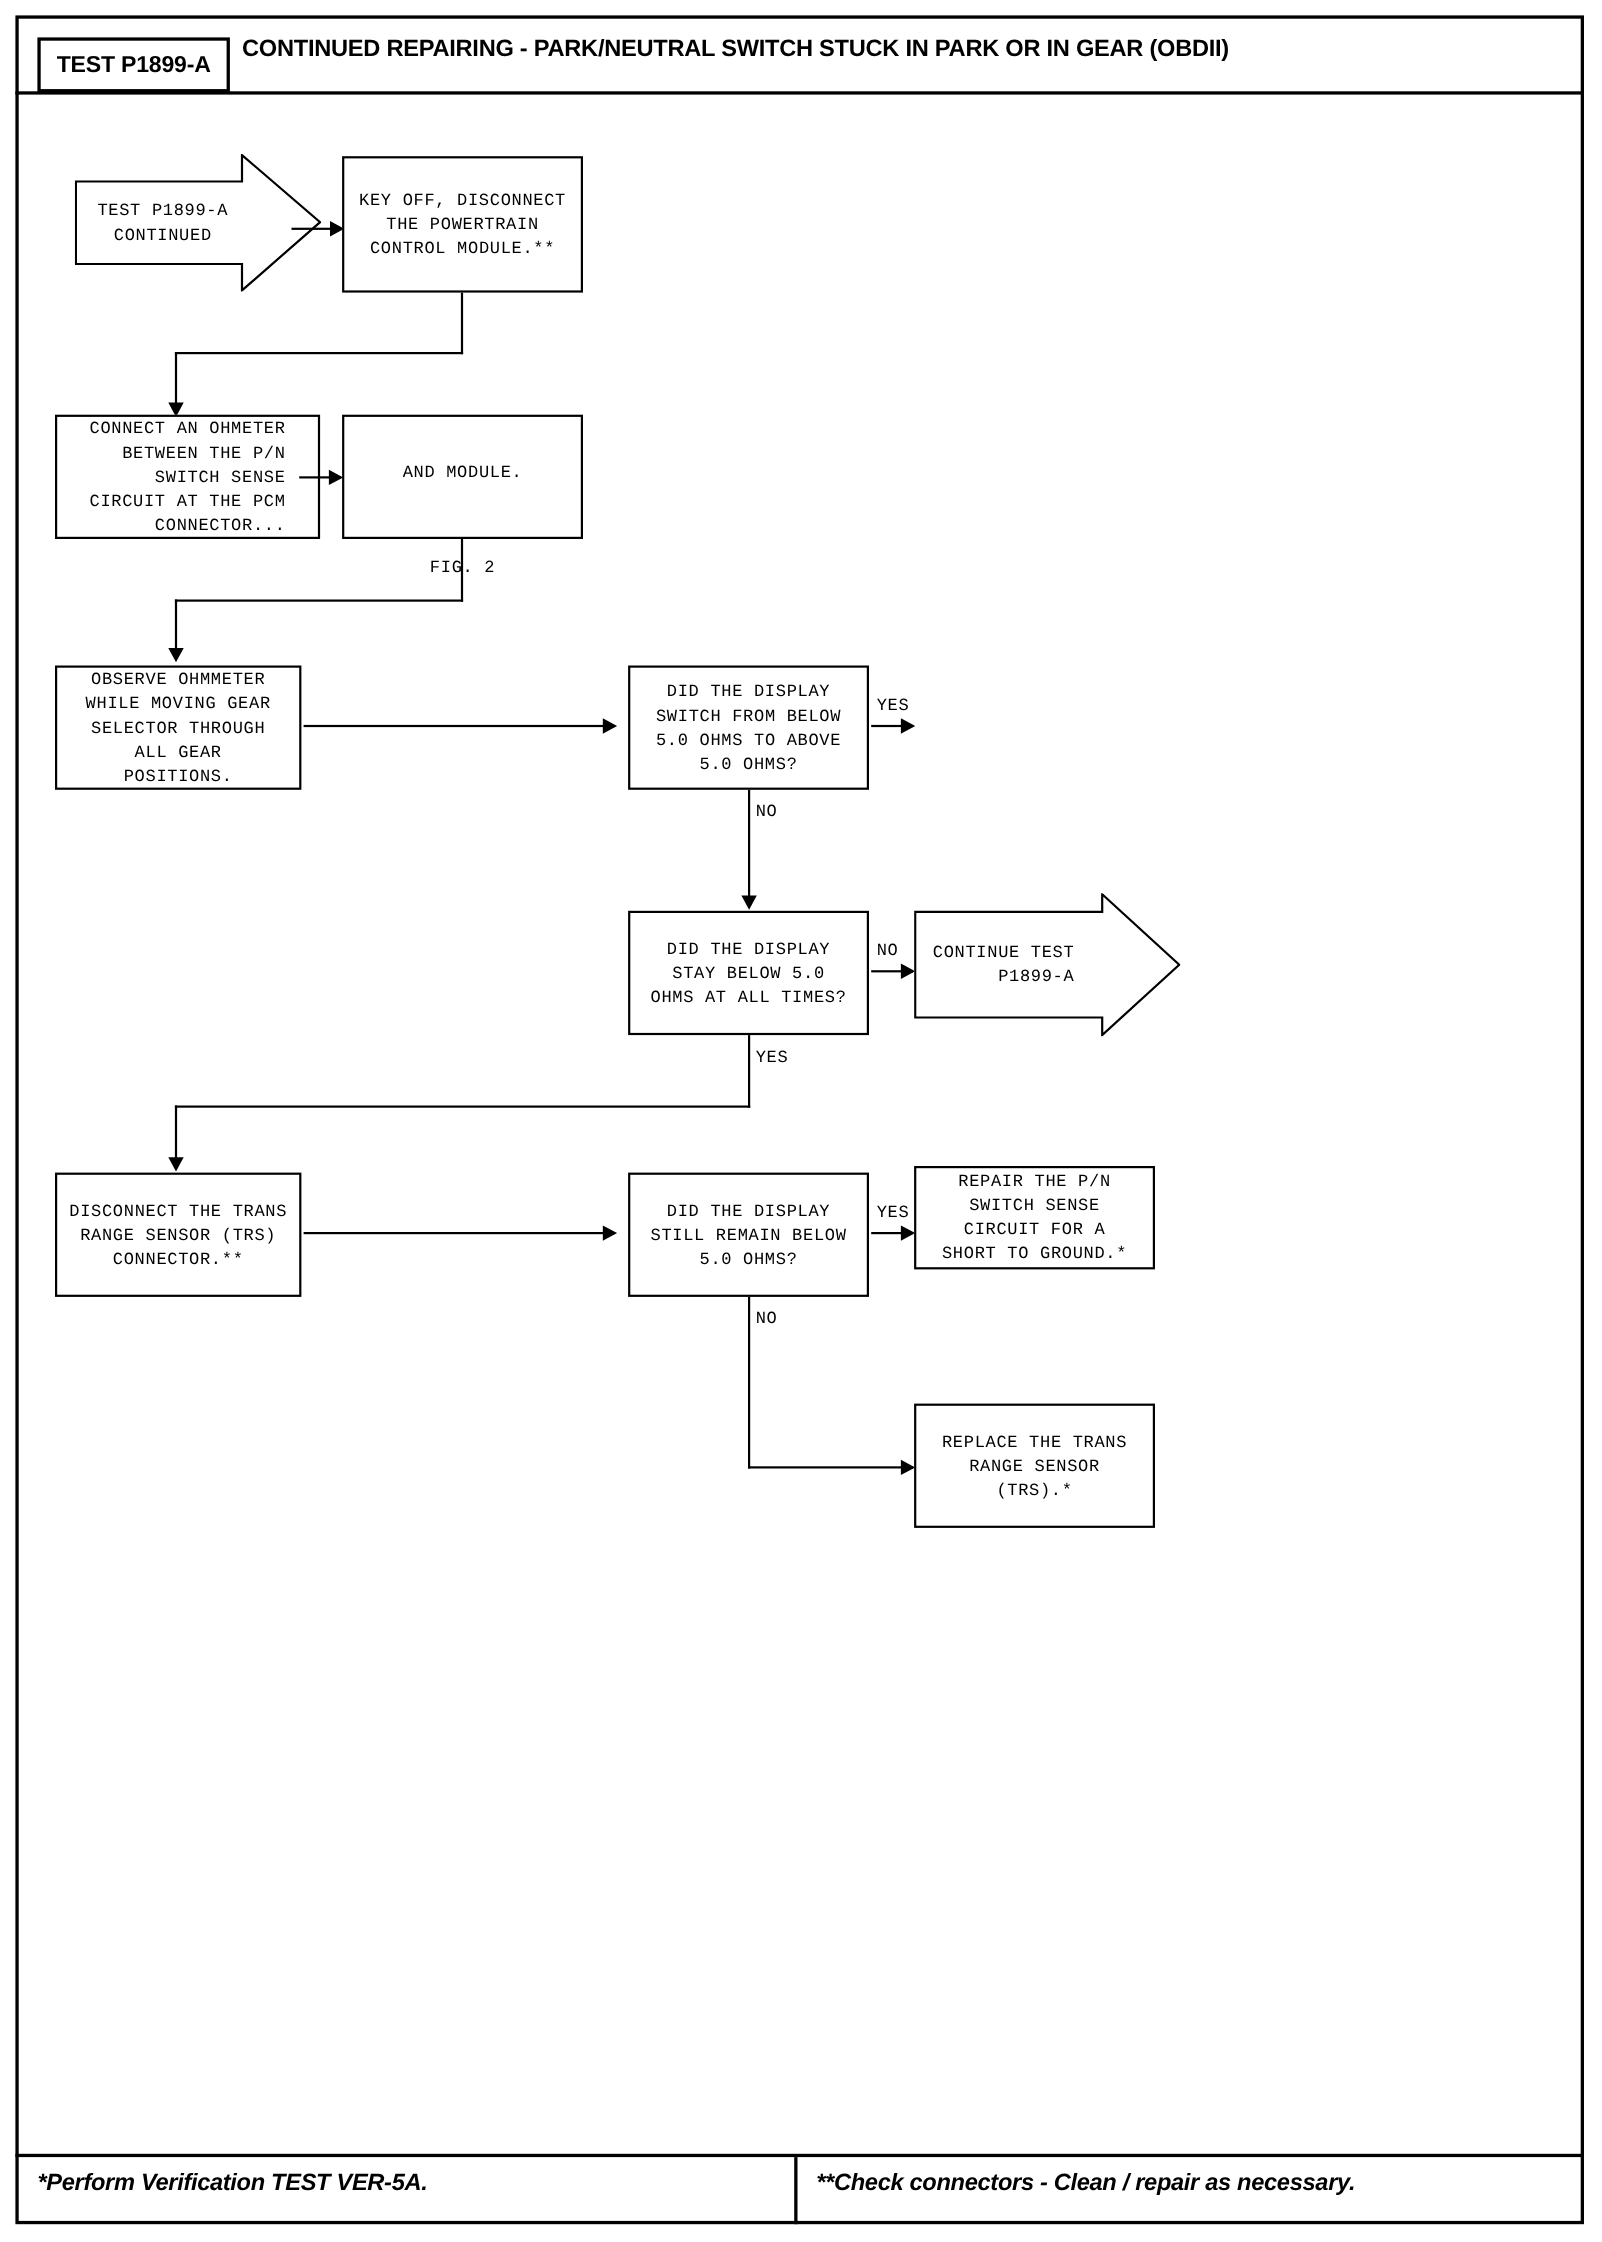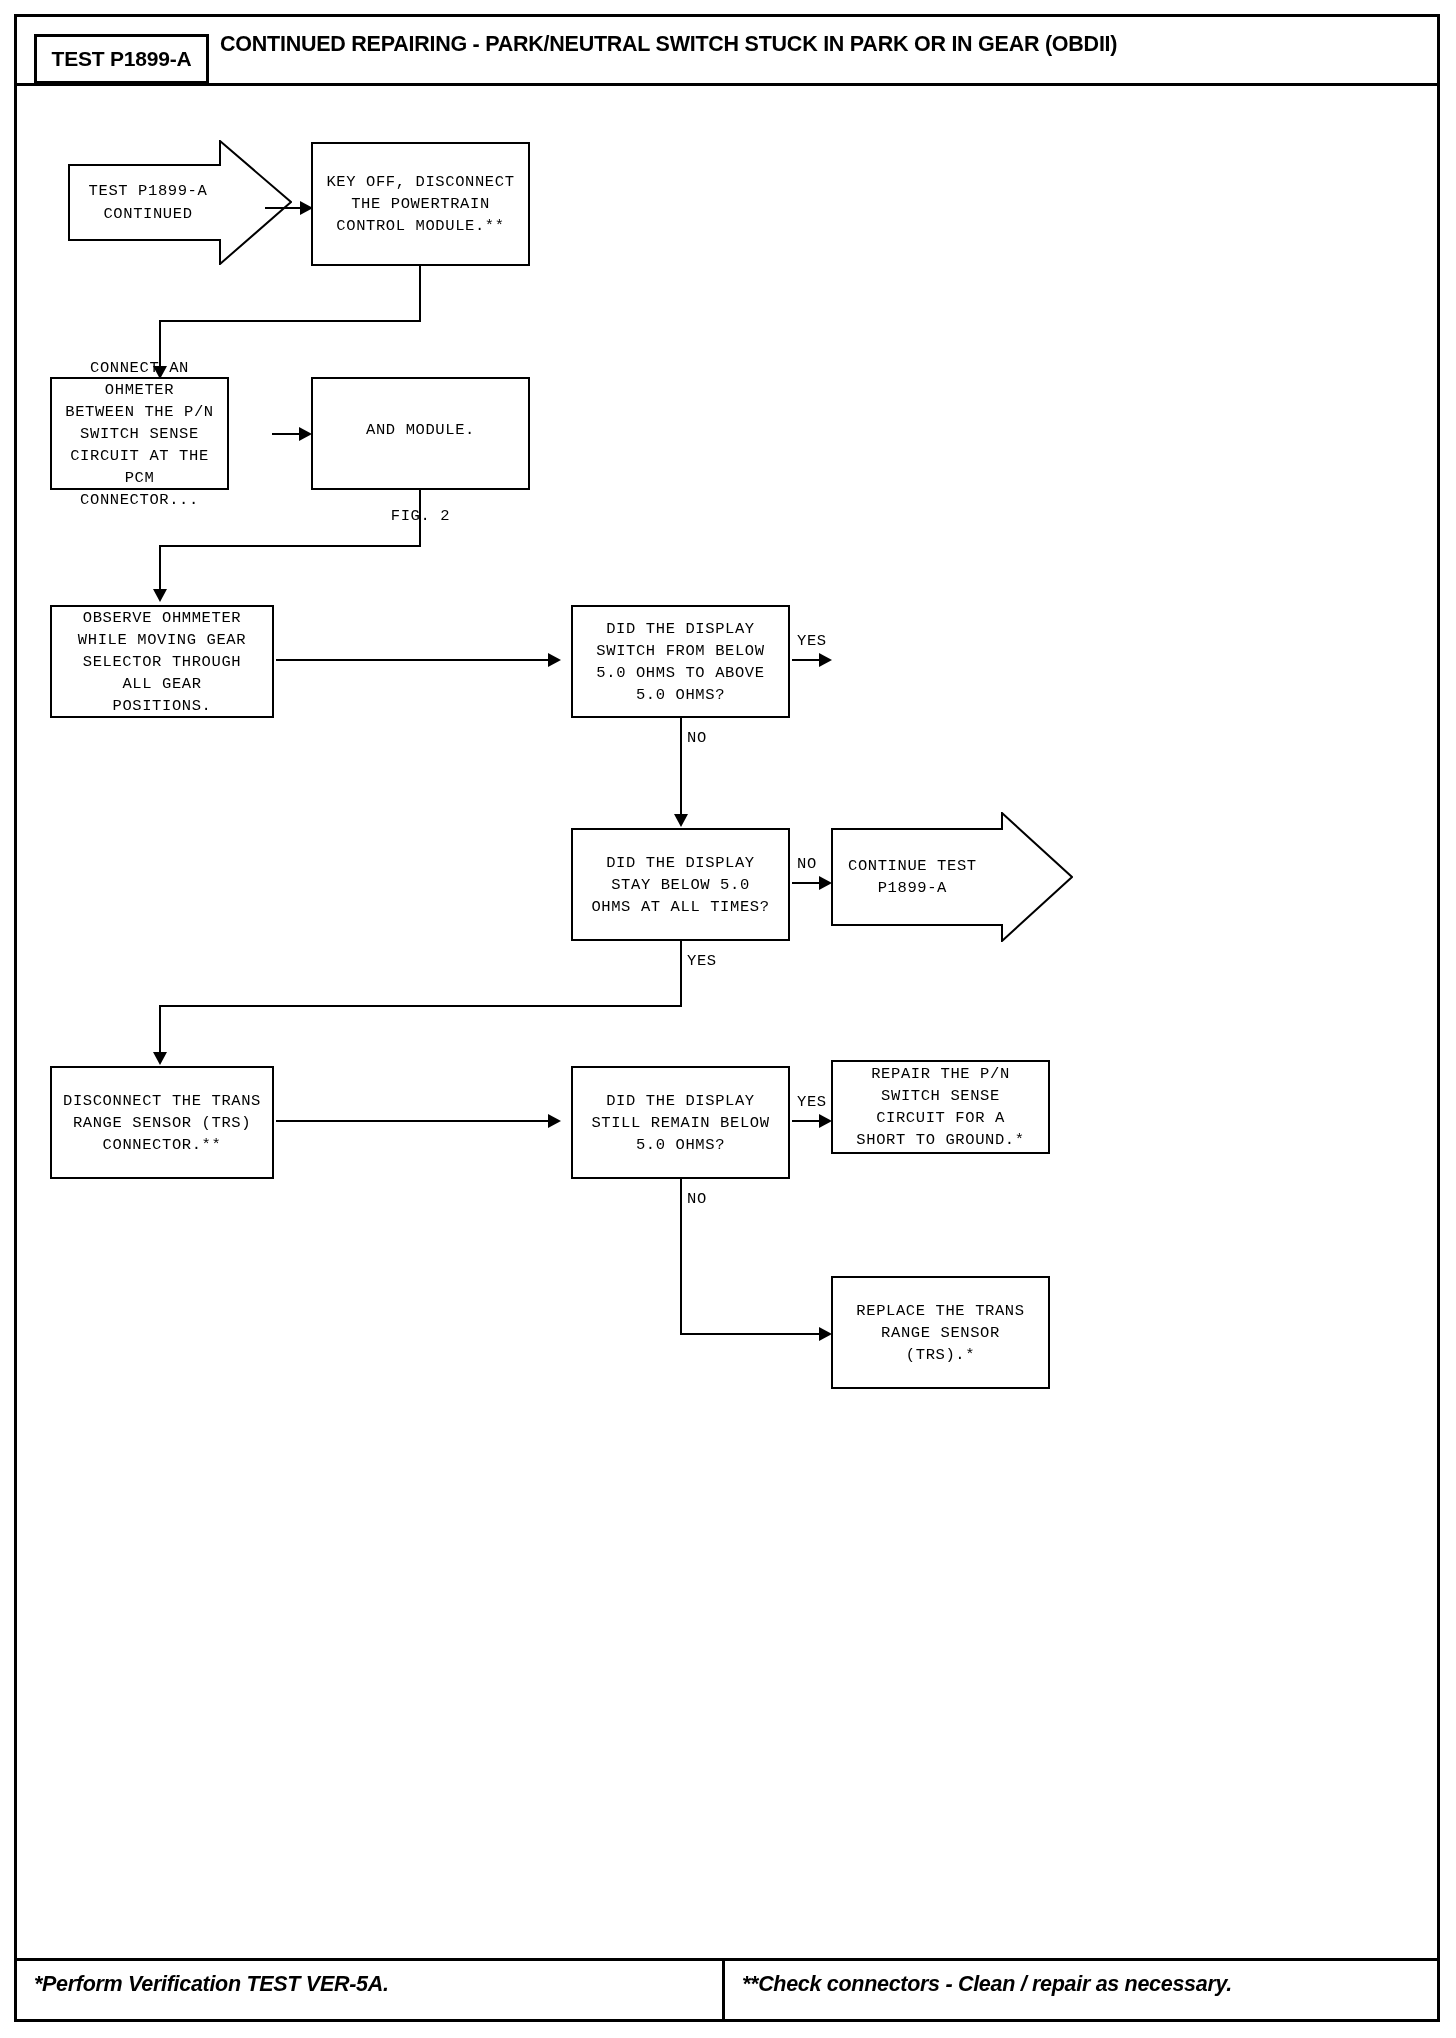--- a/index.html
+++ b/index.html
@@ -196,21 +196,21 @@
 
   <div class="node" style="left:311px; top:142px; width:219px; height:124px;">KEY OFF, DISCONNECT
 THE POWERTRAIN
 CONTROL MODULE.**</div>
 
   <div class="ln v" style="left:419px; top:266px; height:56px;"></div>
   <div class="ln h" style="left:159px; top:320px; width:262px;"></div>
   <div class="ln v" style="left:159px; top:320px; height:52px;"></div>
   <div class="arrowhead down" style="left:153px; top:366px;"></div>
 
-  <div class="node" style="left:50px; top:377px; width:179px; height:113px;">CONNECT AN OHMETER
+  <div class="node" style="left:50px; top:377px; width:241px; height:113px;text-align:right;">CONNECT AN OHMETER
 BETWEEN THE P/N
 SWITCH SENSE
 CIRCUIT AT THE PCM
 CONNECTOR...</div>
 
   <div class="ln h" style="left:272px; top:433px; width:38px;"></div>
   <div class="arrowhead right" style="left:299px; top:427px;"></div>
 
   <div class="node" style="left:311px; top:377px; width:219px; height:113px; display:block; padding:0;">
     <div style="text-align:center; margin-top:18px;">AND MODULE.</div>
@@ -250,21 +250,21 @@
 OHMS AT ALL TIMES?</div>
 
   <div class="ln h" style="left:792px; top:882px; width:38px;"></div>
   <div class="arrowhead right" style="left:819px; top:876px;"></div>
   <div class="edge-label" style="left:797px; top:855px;">NO</div>
 
   <div class="pent" style="left:831px; top:812px; width:242px; height:130px;">
     <svg class="pent-shape" viewBox="0 0 242 130" preserveAspectRatio="none">
       <polygon points="1,17 171,17 171,1 241,65 171,129 171,113 1,113" fill="#ffffff" stroke="#000000" stroke-width="2" vector-effect="non-scaling-stroke"></polygon>
     </svg>
-    <div class="pent-label" style="left:17px; top:17px; width:150px; height:96px; text-align:center;">CONTINUE TEST
+    <div class="pent-label" style="left:17px; top:17px; width:150px; height:96px; text-align:right;">CONTINUE TEST
 P1899-A</div>
   </div>
 
   <div class="ln v" style="left:680px; top:941px; height:66px;"></div>
   <div class="ln h" style="left:159px; top:1005px; width:523px;"></div>
   <div class="ln v" style="left:159px; top:1005px; height:53px;"></div>
   <div class="arrowhead down" style="left:153px; top:1052px;"></div>
   <div class="edge-label" style="left:687px; top:952px;">YES</div>
 
   <div class="node" style="left:50px; top:1066px; width:224px; height:113px;">DISCONNECT THE TRANS

